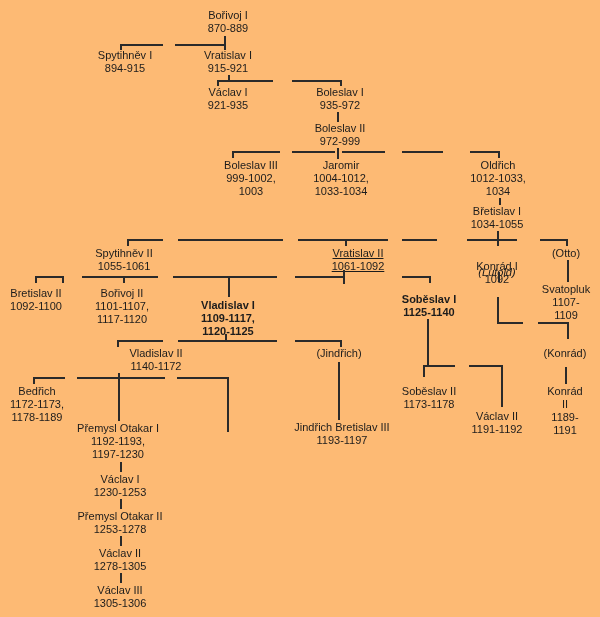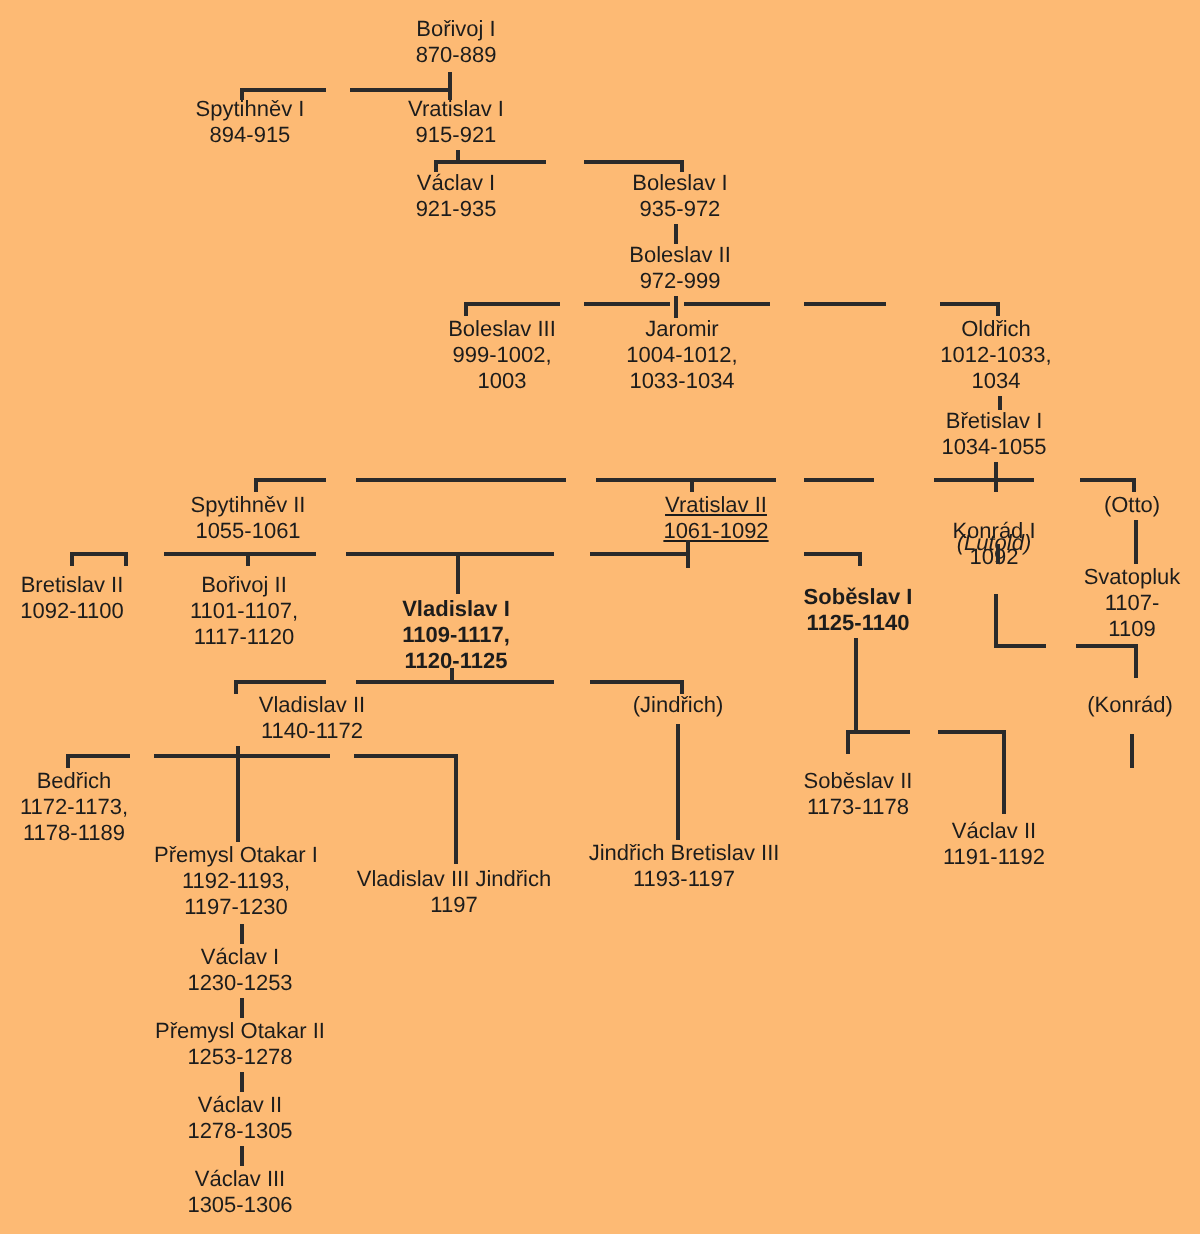--- a/index.html
+++ b/index.html
@@ -65,27 +65,27 @@
 1125-1140</div>
     <div class="person" style="left: 120px; top: 347px; color: rgb(28, 28, 28); margin-left: 36px;">Vladislav II
 1140-1172</div>
     <div class="person" style="left: 339px; top: 347px; color: rgb(28, 28, 28);">(Jindřich)</div>
     <div class="person" style="left: 565px; top: 347px; color: rgb(28, 28, 28);">(Konrád)</div>
     <div class="person" style="left: 37px; top: 385px; color: rgb(28, 28, 28);">Bedřich
 1172-1173,
 1178-1189</div>
     <div class="person" style="left: 429px; top: 385px; color: rgb(28, 28, 28);">Soběslav II
 1173-1178</div>
+    <div class="person" style="left: 565px; top: 385px; color: rgb(28, 28, 28);">Konrád II
+1189-1191</div>
     <div class="person" style="left: 497px; top: 410px; color: rgb(28, 28, 28);">Václav II
 1191-1192</div>
     <div class="person" style="left: 118px; top: 422px; color: rgb(28, 28, 28);">Přemysl Otakar I
 1192-1193,
 1197-1230</div>
-    <div class="person" style="left: 227px; top: 434px; color: rgb(28, 28, 28);">Vladislav III Jindřich
-1197</div>
     <div class="person" style="left: 342px; top: 421px; color: rgb(28, 28, 28);">Jindřich Bretislav III
 1193-1197</div>
     <div class="person" style="left: 120px; top: 473px; color: rgb(28, 28, 28);">Václav I
 1230-1253</div>
     <div class="person" style="left: 120px; top: 510px; color: rgb(28, 28, 28);">Přemysl Otakar II
 1253-1278</div>
     <div class="person" style="left: 120px; top: 547px; color: rgb(28, 28, 28);">Václav II
 1278-1305</div>
     <div class="person" style="left: 120px; top: 584px; color: rgb(28, 28, 28);">Václav III
 1305-1306</div>

